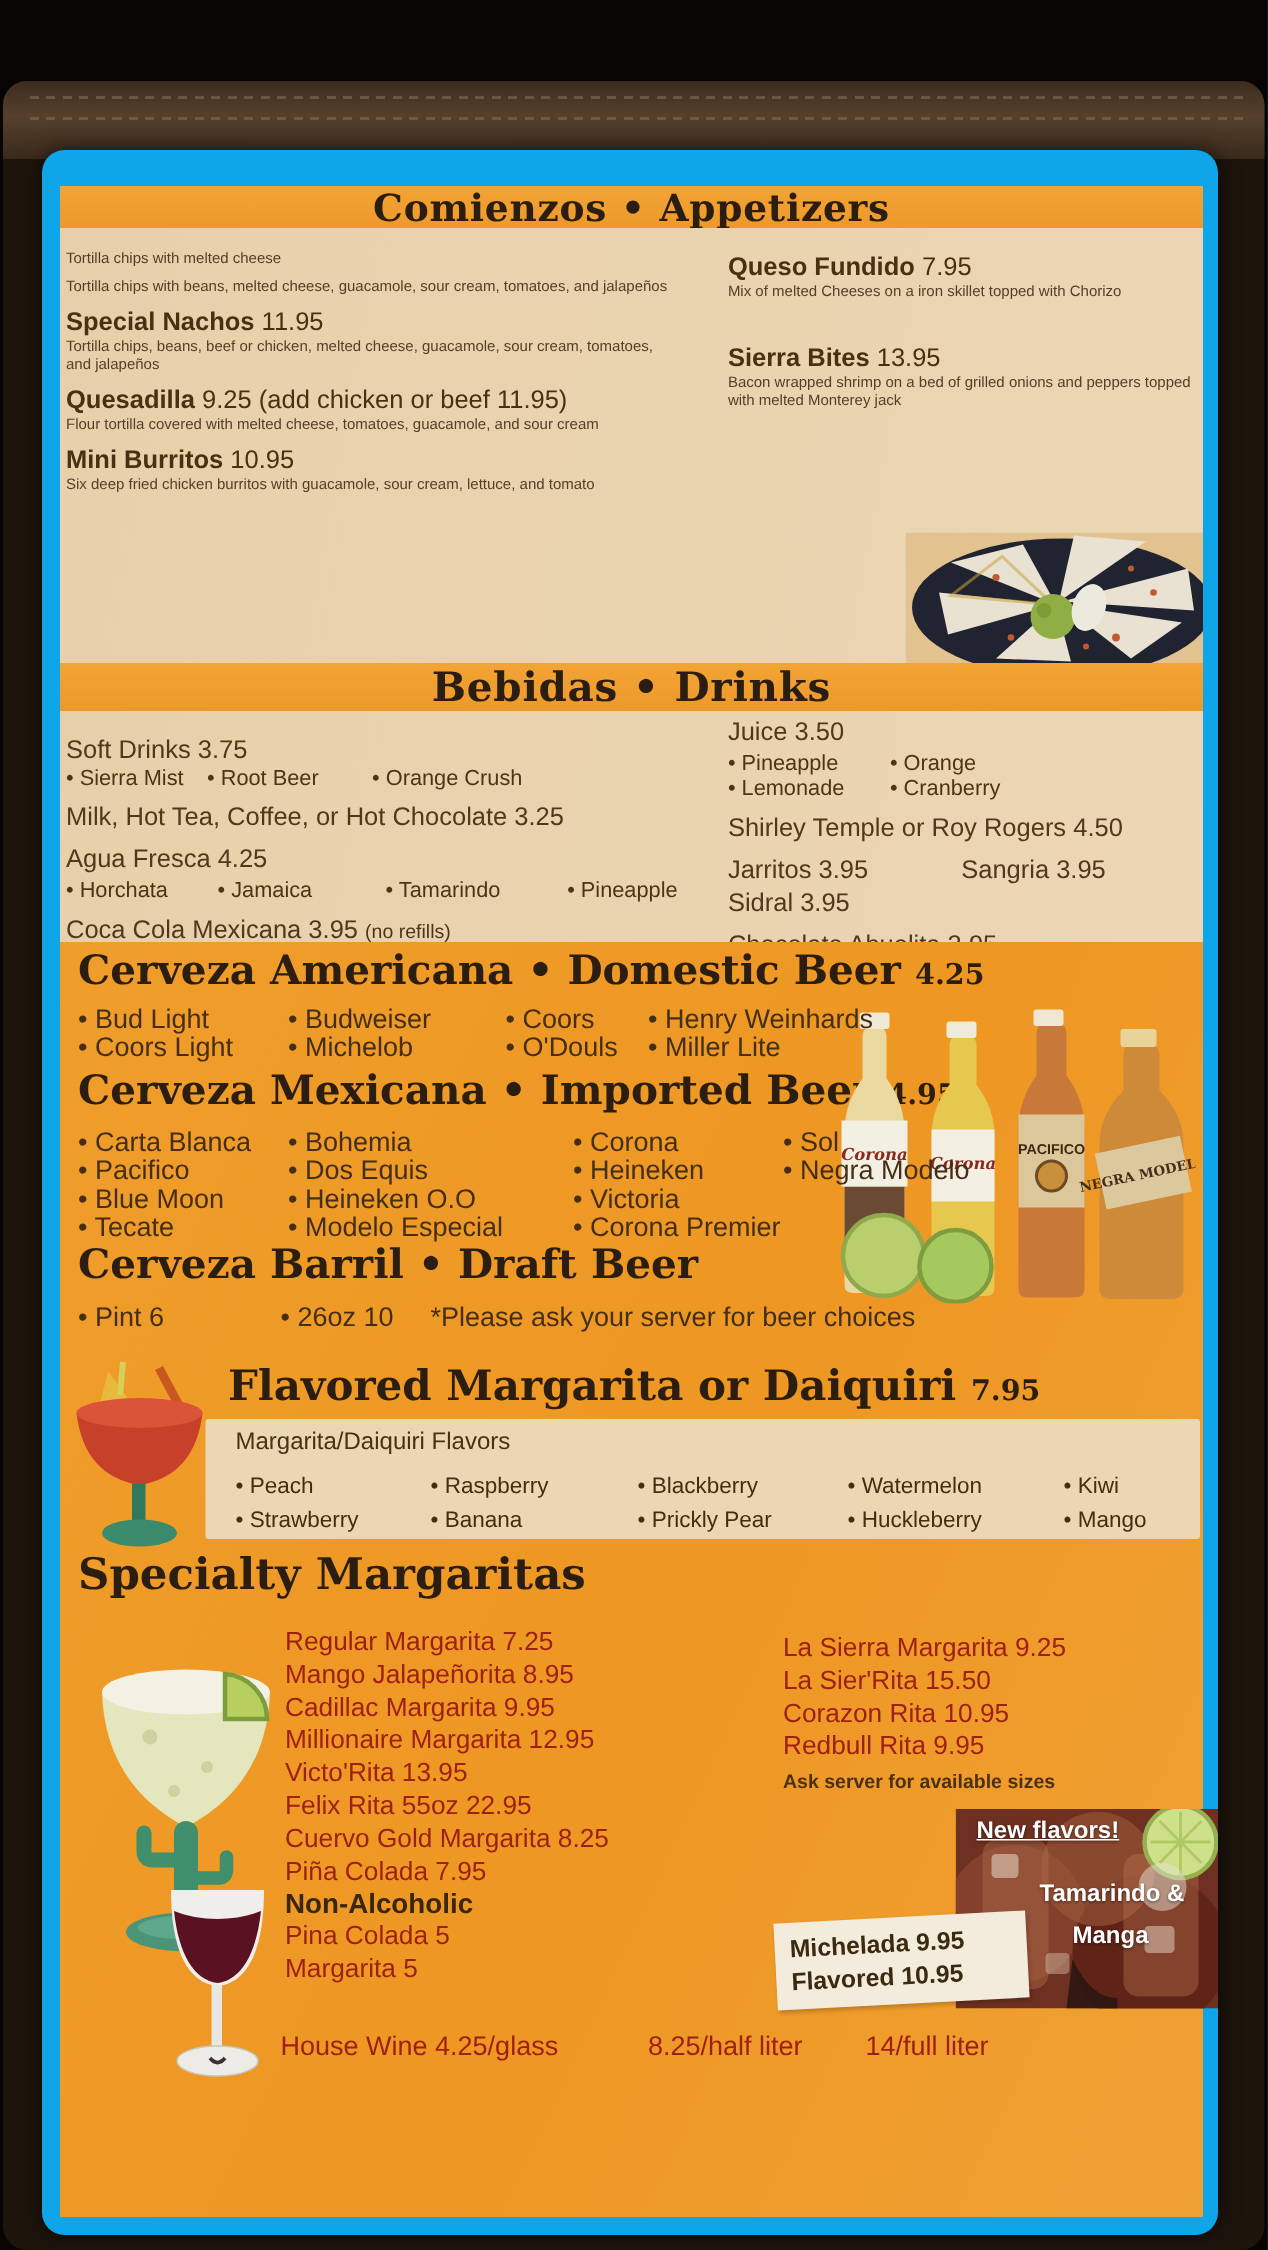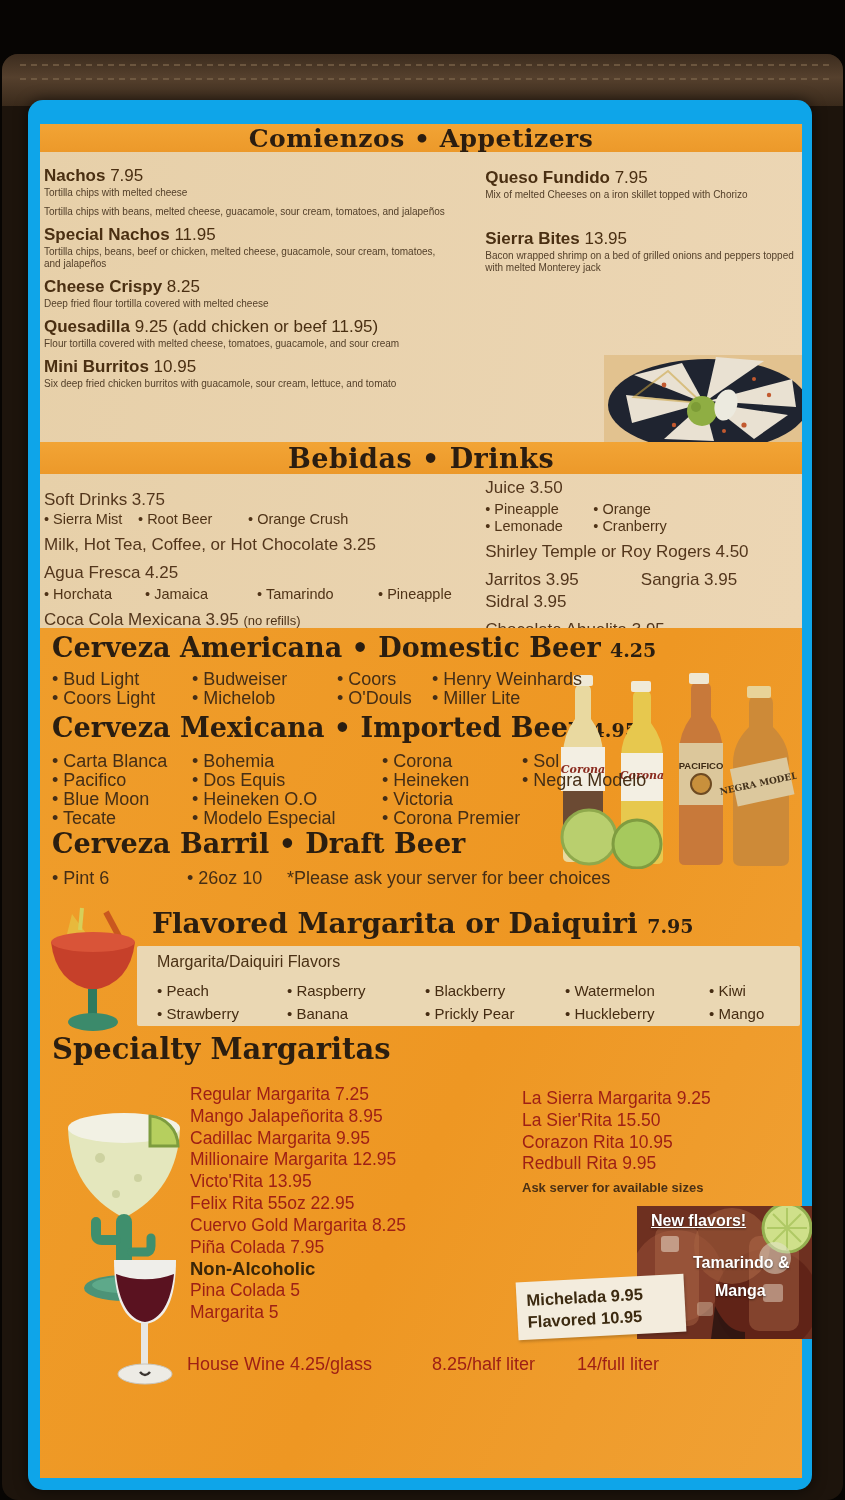--- a/index.html
+++ b/index.html
@@ -64,33 +64,28 @@
 
   <div class="page">
 
     <div class="hbar" style="top:24px;height:28px;">
       <span class="t" style="font-size:25px;">Comienzos • Appetizers</span>
     </div>
     <div class="cream" style="top:52px;height:290px;">
       <div class="cols">
         <div class="lcol">
           <div class="item">
-            <div class="iname"><span class="nm">Nachos</span> <span>7.95</span></div>
             <div class="idesc">Tortilla chips with melted cheese</div>
           </div>
           <div class="item">
             <div class="idesc">Tortilla chips with beans, melted cheese, guacamole, sour cream, tomatoes, and jalapeños</div>
           </div>
           <div class="item">
             <div class="iname"><span class="nm">Special Nachos</span> <span>11.95</span></div>
             <div class="idesc">Tortilla chips, beans, beef or chicken, melted cheese, guacamole, sour cream, tomatoes, and jalapeños</div>
-          </div>
-          <div class="item">
-            <div class="iname"><span class="nm">Cheese Crispy</span> <span>8.25</span></div>
-            <div class="idesc">Deep fried flour tortilla covered with melted cheese</div>
           </div>
           <div class="item">
             <div class="iname"><span class="nm">Quesadilla</span> <span>9.25 (add chicken or beef 11.95)</span></div>
             <div class="idesc">Flour tortilla covered with melted cheese, tomatoes, guacamole, and sour cream</div>
           </div>
           <div class="item">
             <div class="iname"><span class="nm">Mini Burritos</span> <span>10.95</span></div>
             <div class="idesc">Six deep fried chicken burritos with guacamole, sour cream, lettuce, and tomato</div>
           </div>
         </div>

